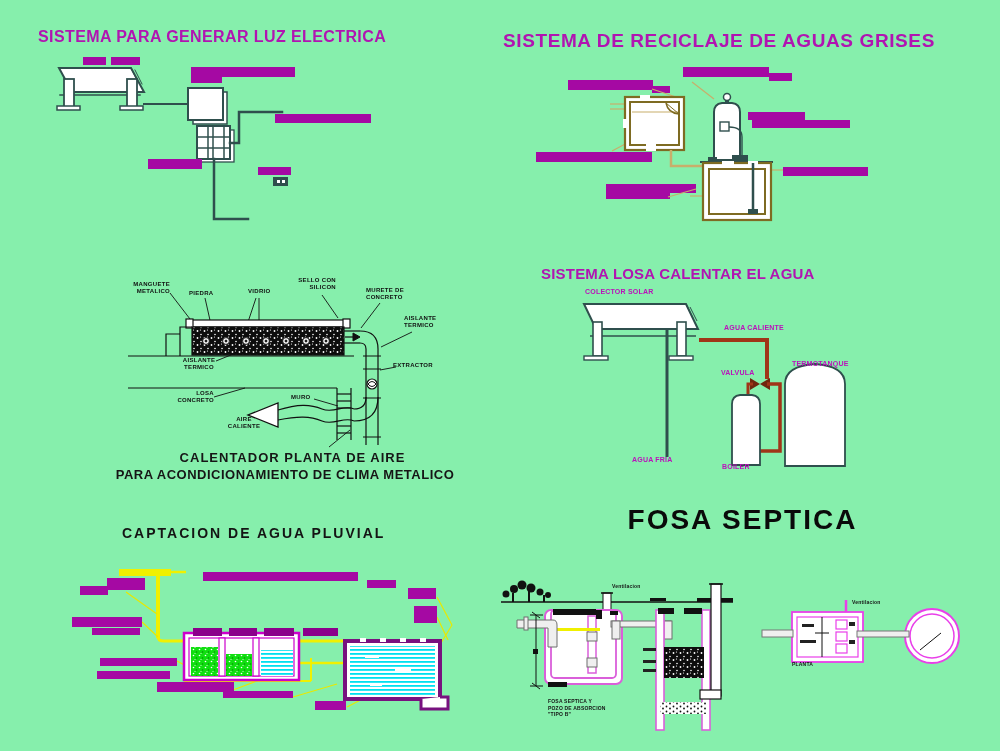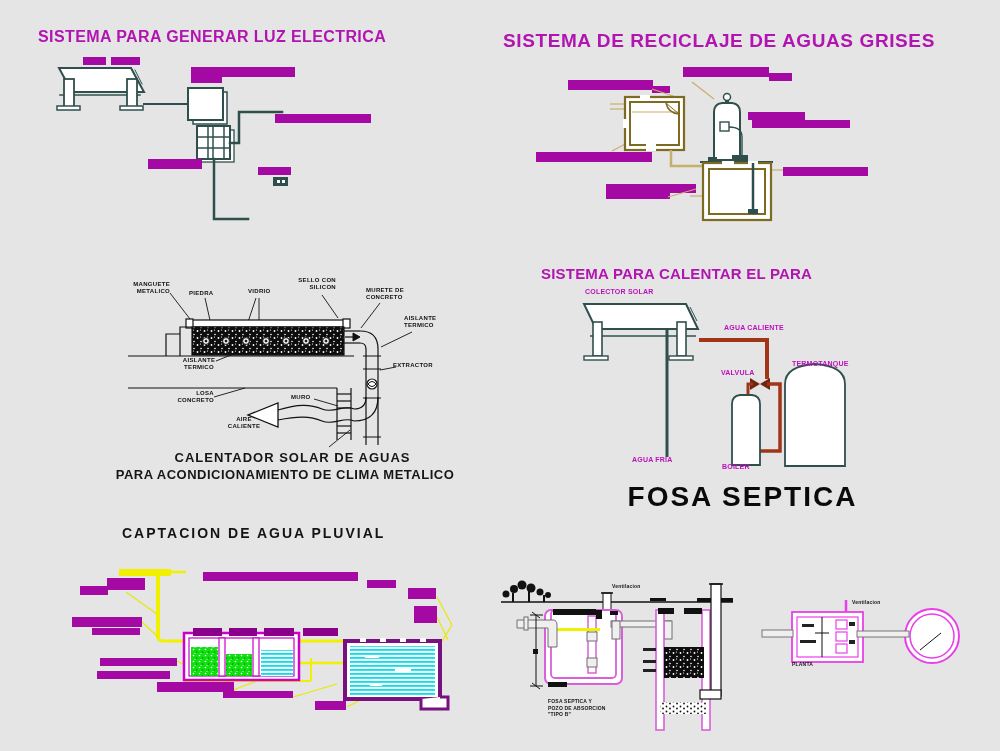--- a/index.html
+++ b/index.html
@@ -1,16 +1,16 @@
 <!DOCTYPE html>
 <html><head>
 <meta charset="utf-8">
 <style>
   html,body{margin:0;padding:0;background:#ffffff;}
-  #root{position:relative;width:1000px;height:751px;background:#e5e5e5;overflow:hidden;
+  #root{position:relative;width:1000px;height:751px;background:#86efac;overflow:hidden;
         font-family:"Liberation Sans", sans-serif;}
   svg{position:absolute;left:0;top:0;}
   .lbl{position:absolute;white-space:nowrap;}
   .mag-title{color:#B114B1;font-weight:bold;font-size:16px;letter-spacing:.4px;}
   .mag-title.big{font-size:19px;letter-spacing:.6px;}
   .mag-title.med{font-size:15px;letter-spacing:.2px;}
   .blk-title{color:#141414;font-weight:800;font-size:14px;letter-spacing:2px;}
   .fosa-title{color:#0a0a0a;font-weight:800;font-size:28px;letter-spacing:2px;text-align:center;}
   .sub-title{color:#161616;font-weight:bold;font-size:13px;letter-spacing:1px;text-align:center;}
   .tiny-label{color:#101010;font-weight:bold;font-size:6px;line-height:7px;letter-spacing:.3px;
@@ -435,33 +435,33 @@
 <div class="lbl tiny-label" style="left:404px;top:315px;">AISLANTE
 TERMICO</div>
 <div class="lbl tiny-label" style="left:393px;top:362px;">EXTRACTOR</div>
 <div class="lbl tiny-label ta-c" style="left:178px;top:357px;width:42px;">AISLANTE
 TERMICO</div>
 <div class="lbl tiny-label ta-r" style="left:172px;top:390px;width:42px;">LOSA
 CONCRETO</div>
 <div class="lbl tiny-label" style="left:291px;top:394px;">MURO</div>
 <div class="lbl tiny-label ta-c" style="left:226px;top:416px;width:36px;">AIRE
 CALIENTE</div>
-<div class="lbl sub-title" style="left:140px;top:450px;width:305px;">CALENTADOR SOLAR DE AGUAS</div>
+<div class="lbl sub-title" style="left:140px;top:450px;width:305px;">CALENTADOR PLANTA DE AIRE</div>
 <div class="lbl sub-title" style="left:90px;top:467px;width:390px;letter-spacing:.5px;">PARA ACONDICIONAMIENTO DE CLIMA METALICO</div>
 
-<div class="lbl mag-title med" style="left:541px;top:265px;">SISTEMA PARA CALENTAR EL PARA</div>
+<div class="lbl mag-title med" style="left:541px;top:265px;">SISTEMA LOSA CALENTAR EL AGUA</div>
 <div class="lbl tiny-mag" style="left:585px;top:288px;">COLECTOR SOLAR</div>
 <div class="lbl tiny-mag" style="left:724px;top:324px;">AGUA CALIENTE</div>
 <div class="lbl tiny-mag" style="left:721px;top:369px;">VALVULA</div>
 <div class="lbl tiny-mag" style="left:792px;top:360px;">TERMOTANQUE</div>
 <div class="lbl tiny-mag" style="left:632px;top:456px;">AGUA FRIA</div>
 <div class="lbl tiny-mag" style="left:722px;top:463px;">BOILER</div>
 
 <div class="lbl blk-title" style="left:122px;top:525px;">CAPTACION DE AGUA PLUVIAL</div>
-<div class="lbl fosa-title" style="left:605px;top:481px;width:275px;">FOSA SEPTICA</div>
+<div class="lbl fosa-title" style="left:605px;top:504px;width:275px;">FOSA SEPTICA</div>
 
 <div class="lbl micro" style="left:548px;top:698px;">FOSA SEPTICA Y
 POZO DE ABSORCION
 "TIPO B"</div>
 <div class="lbl micro" style="left:612px;top:583px;">Ventilacion</div>
 <div class="lbl micro" style="left:852px;top:599px;">Ventilacion</div>
 <div class="lbl micro" style="left:792px;top:661px;">PLANTA</div>
 
 </div>
 

